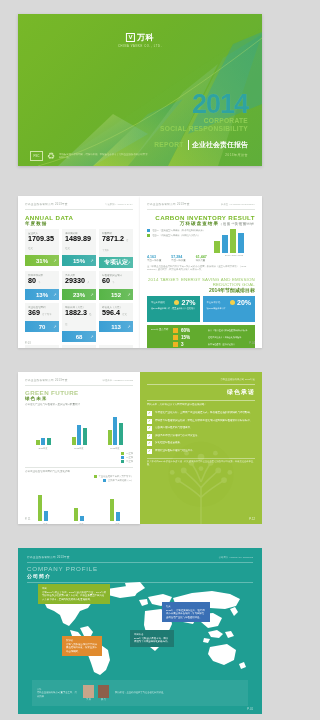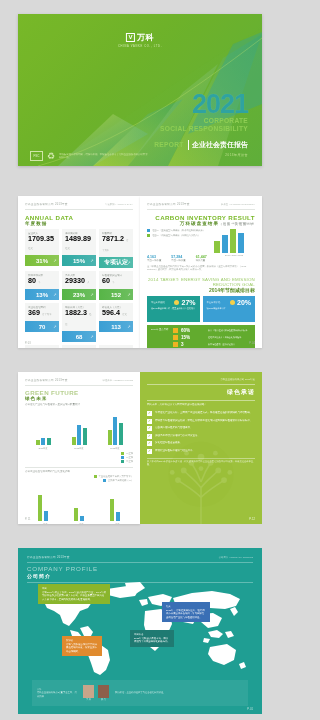--- a/index.html
+++ b/index.html
@@ -178,21 +178,21 @@
 
     <div class="logo">
       <div class="logo-row">
         <span class="logo-mark">V</span>
         <span class="logo-cn">万科</span>
       </div>
       <div class="logo-sub">CHINA VANKE CO., LTD.</div>
     </div>
 
     <div class="cover-title">
-      <div class="year">2021</div>
+      <div class="year">2014</div>
       <div class="eng-title">CORPORATE</div>
       <div class="eng-title">SOCIAL RESPONSIBILITY</div>
       <div>
         <span class="eng-title" style="display:inline">REPORT</span>
         <span class="cn-title">企业社会责任报告</span>
       </div>
       <div class="cover-date">2013年度报告</div>
     </div>
 
     <div class="cover-foot">

